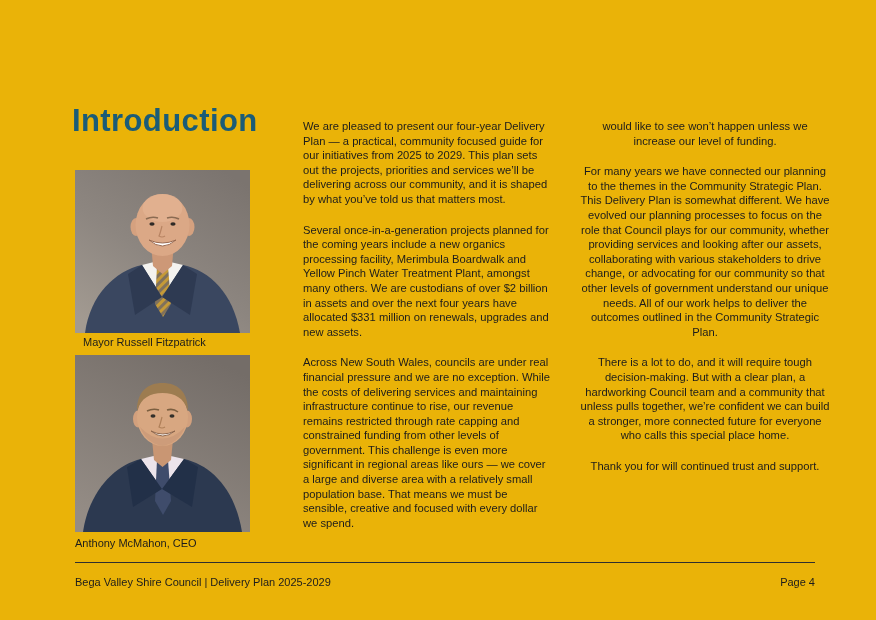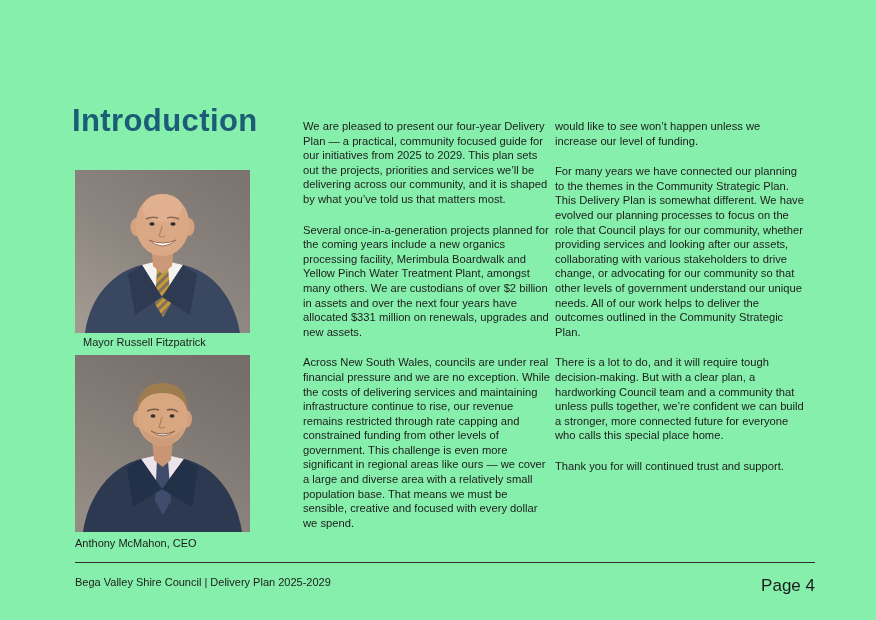--- a/index.html
+++ b/index.html
@@ -1,20 +1,20 @@
 <!DOCTYPE html>
 <html><head>
 <meta charset="utf-8">
 <style>
   html, body { margin: 0; padding: 0; background: #ffffff; }
   .page {
     position: relative;
     width: 876px;
     height: 620px;
-    background: #86efac;
+    background: #eab308;
     overflow: hidden;
     font-family: "Liberation Sans", sans-serif;
     color: #1c1c1c;
   }
   .heading {
     position: absolute;
     left: 72px;
     top: 104px;
     font-size: 31px;
     font-weight: bold;
@@ -40,42 +40,42 @@
   .caption-1 { top: 336px; margin-left: 8px; }
   .caption-2 { top: 537px; }
   .textcol {
     position: absolute;
     top: 103px;
     font-size: 11.2px;
     line-height: 14.6px;
     text-align: left;
   }
   .col-1 { left: 303px; width: 247px; }
-  .col-2 { left: 555px; width: 250px; }
+  .col-2 { left: 580px; width: 250px; text-align: center; }
   .textcol p { margin: 16px 0 7px 0; }
   .footer-rule {
     position: absolute;
     left: 75px;
     top: 562px;
     width: 740px;
     height: 0;
     border-top: 1px solid #2f2f2f;
   }
   .footer-left {
     position: absolute;
     left: 75px;
     top: 576px;
     font-size: 11px;
     white-space: nowrap;
   }
   .footer-right {
     position: absolute;
     right: 61px;
     top: 576px;
-    font-size: 17px;
+    font-size: 11px;
     white-space: nowrap;
   }
 </style>
 </head>
 <body>
 
 <div class="page">
 
   <div class="heading" style="color: rgb(27, 92, 119);">Introduction</div>
 

